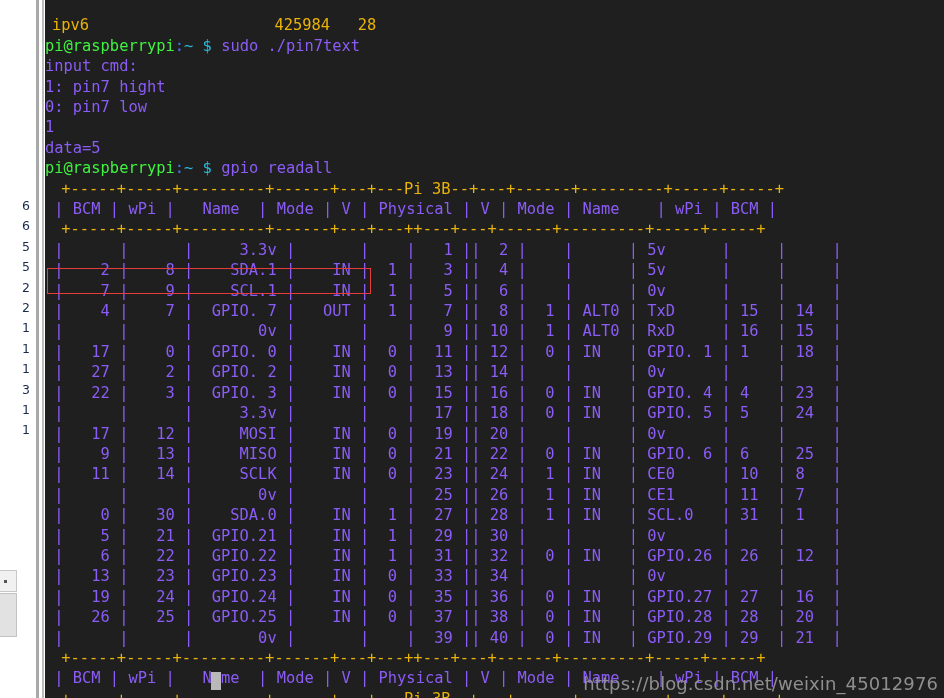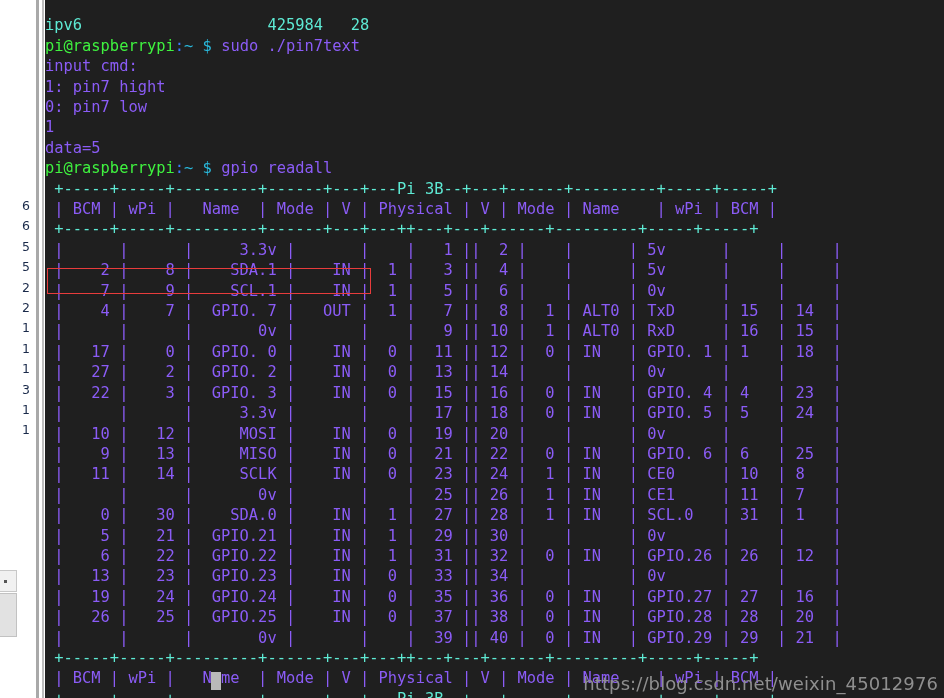--- a/index.html
+++ b/index.html
@@ -95,21 +95,21 @@
     line-height: 20.4px;
     color: #dcdcdc;
     white-space: pre;
     letter-spacing: 0px;
   }
 
   .g { color: #3ff23f; text-align: center; }
   .b { color: #3b78ff; }
   .c { color: #29b8db; }
   .w { color: #8b5cf6; }
-  .dim { color: #5eead4; }
+  .dim { color: #eab308; padding-left: 7px; }
 
   
   .hl-box {
     position: absolute;
     left: 2px;
     top: 268px;
     width: 324px;
     height: 26px;
     border: 1.6px solid #e83c3c;
     box-sizing: border-box;
@@ -177,21 +177,21 @@
 <span class="dim"> +-----+-----+---------+------+---+---++---+---+------+---------+-----+-----+</span>
 <span class="w"> |      |      |     3.3v |       |    |   1 ||  2 |    |      | 5v      |     |     |</span>
 <span class="w"> |    2 |    8 |    SDA.1 |    IN |  1 |   3 ||  4 |    |      | 5v      |     |     |</span>
 <span class="w"> |    7 |    9 |    SCL.1 |    IN |  1 |   5 ||  6 |    |      | 0v      |     |     |</span>
 <span class="w"> |    4 |    7 |  GPIO. 7 |   OUT |  1 |   7 ||  8 |  1 | ALT0 | TxD     | 15  | 14  |</span>
 <span class="w"> |      |      |       0v |       |    |   9 || 10 |  1 | ALT0 | RxD     | 16  | 15  |</span>
 <span class="w"> |   17 |    0 |  GPIO. 0 |    IN |  0 |  11 || 12 |  0 | IN   | GPIO. 1 | 1   | 18  |</span>
 <span class="w"> |   27 |    2 |  GPIO. 2 |    IN |  0 |  13 || 14 |    |      | 0v      |     |     |</span>
 <span class="w"> |   22 |    3 |  GPIO. 3 |    IN |  0 |  15 || 16 |  0 | IN   | GPIO. 4 | 4   | 23  |</span>
 <span class="w"> |      |      |     3.3v |       |    |  17 || 18 |  0 | IN   | GPIO. 5 | 5   | 24  |</span>
-<span class="w"> |   10 |   12 |     MOSI |    IN |  0 |  19 || 20 |    |      | 0v      |     |     |</span>
+<span class="w"> |   17 |   12 |     MOSI |    IN |  0 |  19 || 20 |    |      | 0v      |     |     |</span>
 <span class="w"> |    9 |   13 |     MISO |    IN |  0 |  21 || 22 |  0 | IN   | GPIO. 6 | 6   | 25  |</span>
 <span class="w"> |   11 |   14 |     SCLK |    IN |  0 |  23 || 24 |  1 | IN   | CE0     | 10  | 8   |</span>
 <span class="w"> |      |      |       0v |       |    |  25 || 26 |  1 | IN   | CE1     | 11  | 7   |</span>
 <span class="w"> |    0 |   30 |    SDA.0 |    IN |  1 |  27 || 28 |  1 | IN   | SCL.0   | 31  | 1   |</span>
 <span class="w"> |    5 |   21 |  GPIO.21 |    IN |  1 |  29 || 30 |    |      | 0v      |     |     |</span>
 <span class="w"> |    6 |   22 |  GPIO.22 |    IN |  1 |  31 || 32 |  0 | IN   | GPIO.26 | 26  | 12  |</span>
 <span class="w"> |   13 |   23 |  GPIO.23 |    IN |  0 |  33 || 34 |    |      | 0v      |     |     |</span>
 <span class="w"> |   19 |   24 |  GPIO.24 |    IN |  0 |  35 || 36 |  0 | IN   | GPIO.27 | 27  | 16  |</span>
 <span class="w"> |   26 |   25 |  GPIO.25 |    IN |  0 |  37 || 38 |  0 | IN   | GPIO.28 | 28  | 20  |</span>
 <span class="w"> |      |      |       0v |       |    |  39 || 40 |  0 | IN   | GPIO.29 | 29  | 21  |</span>

